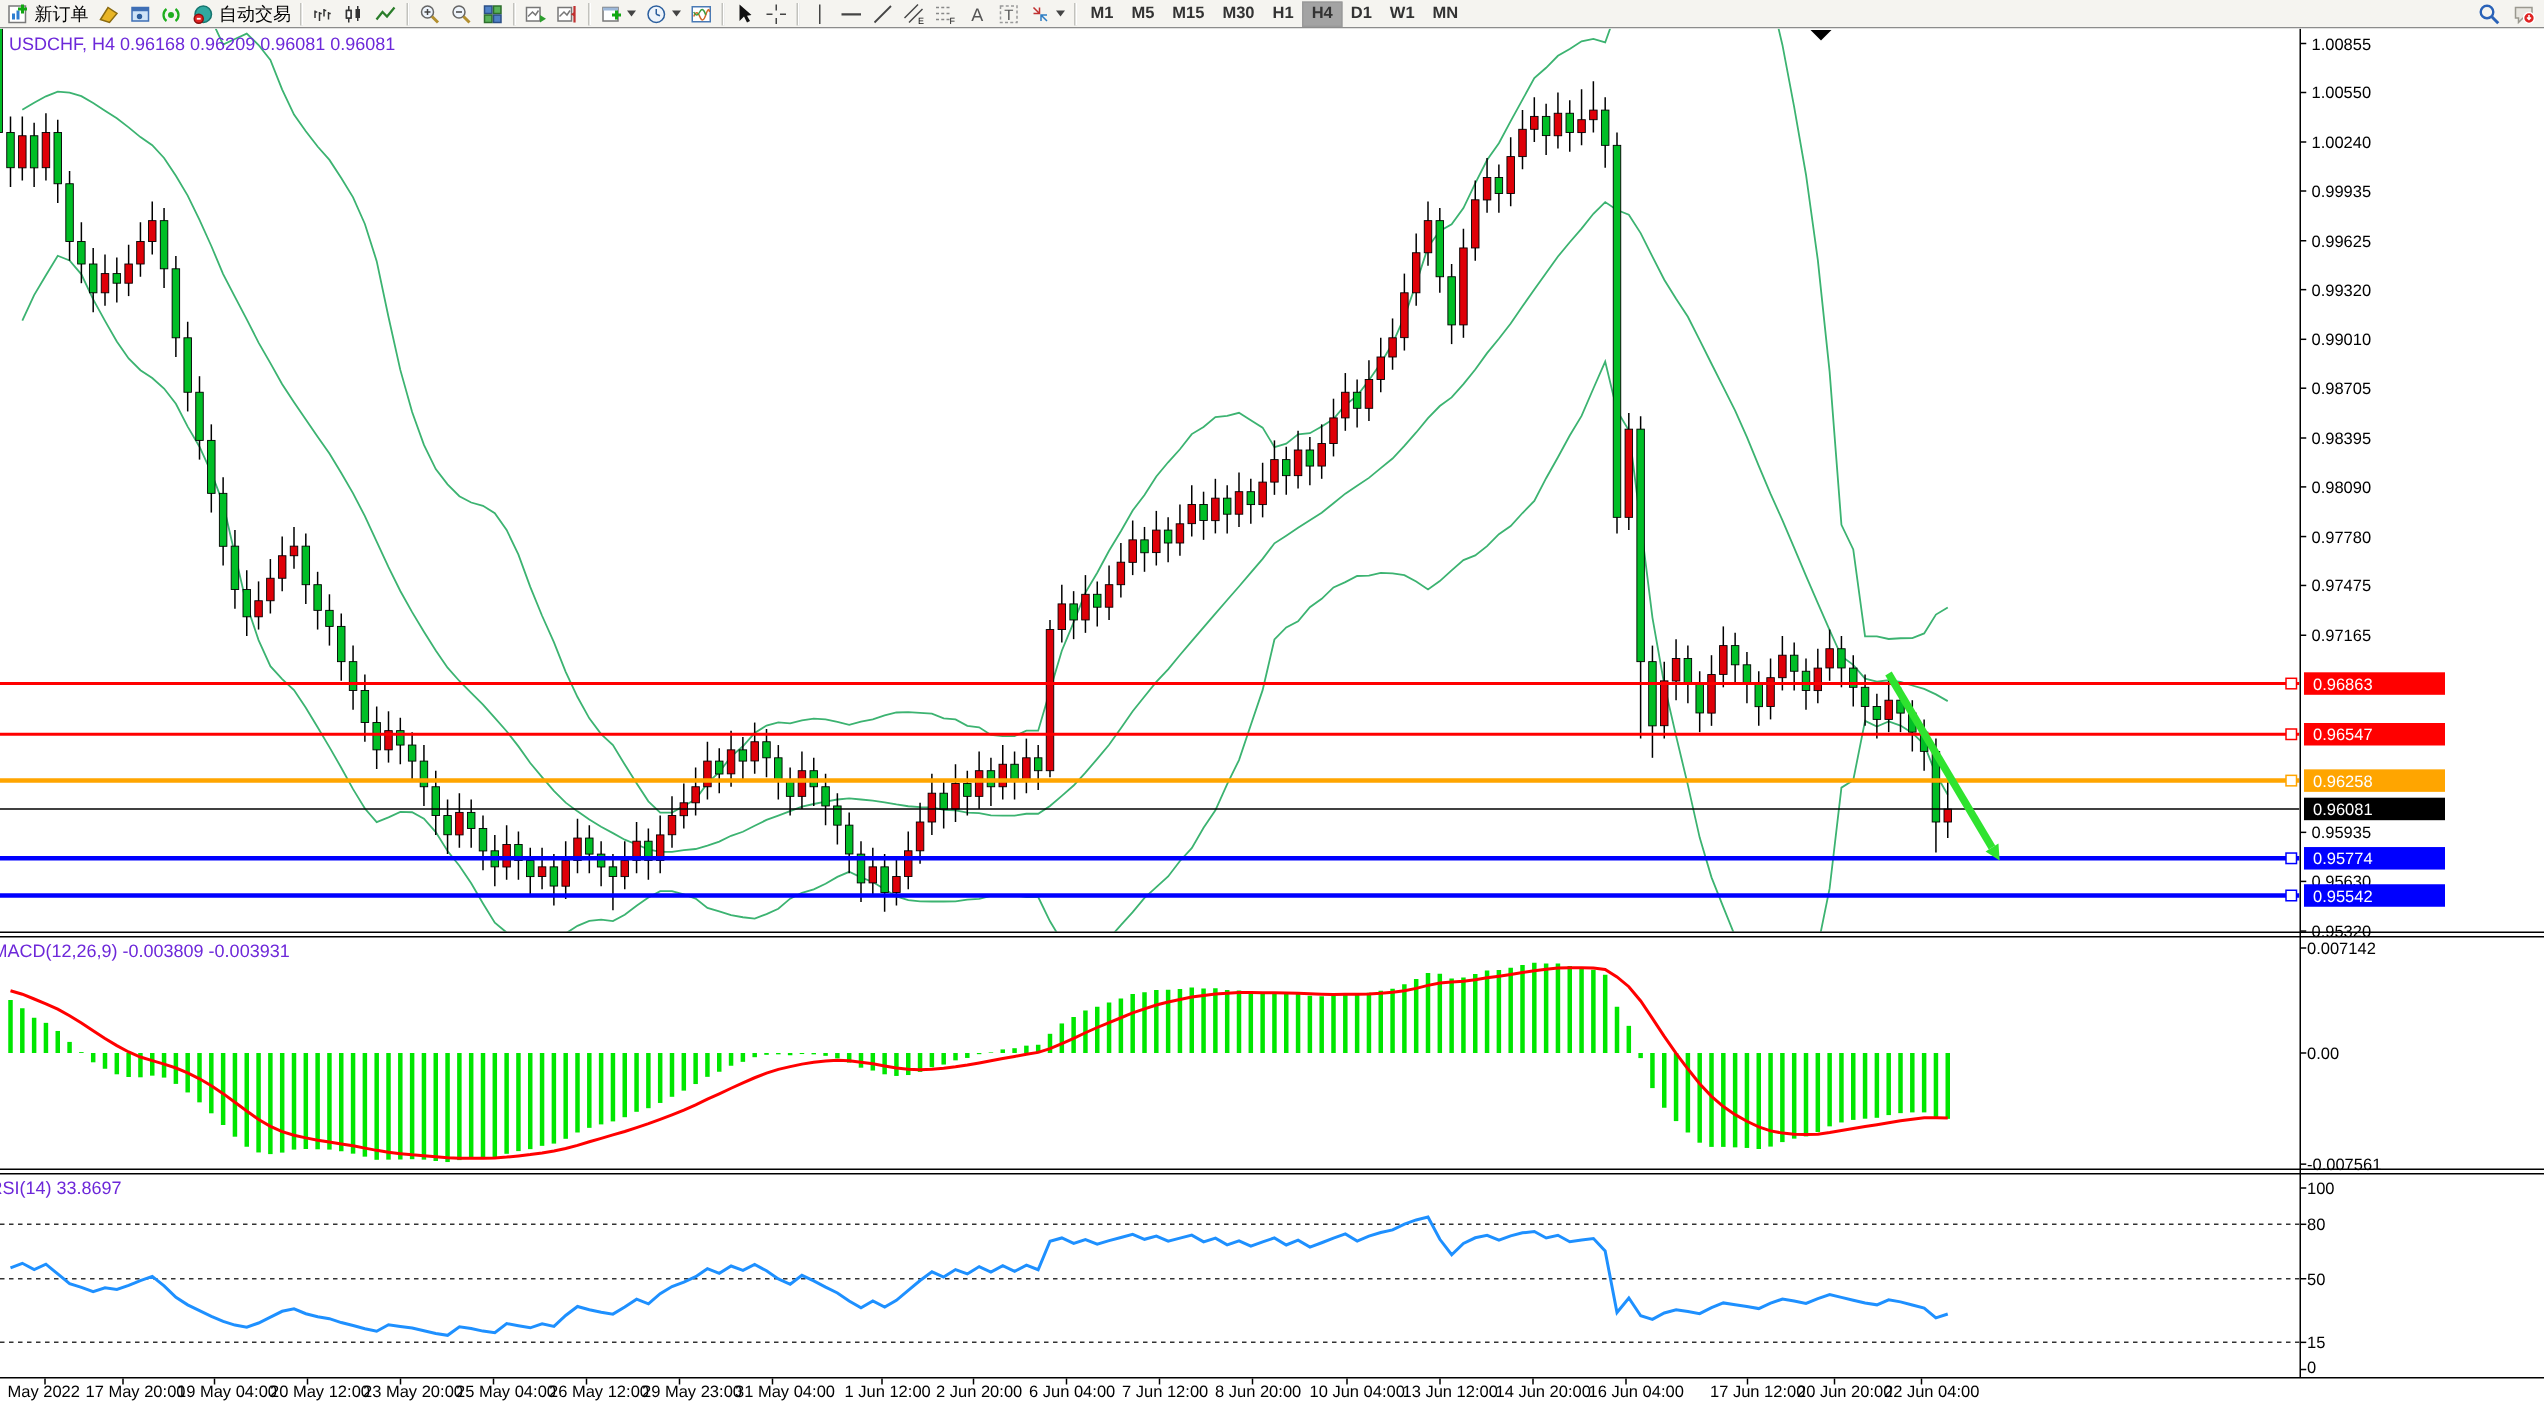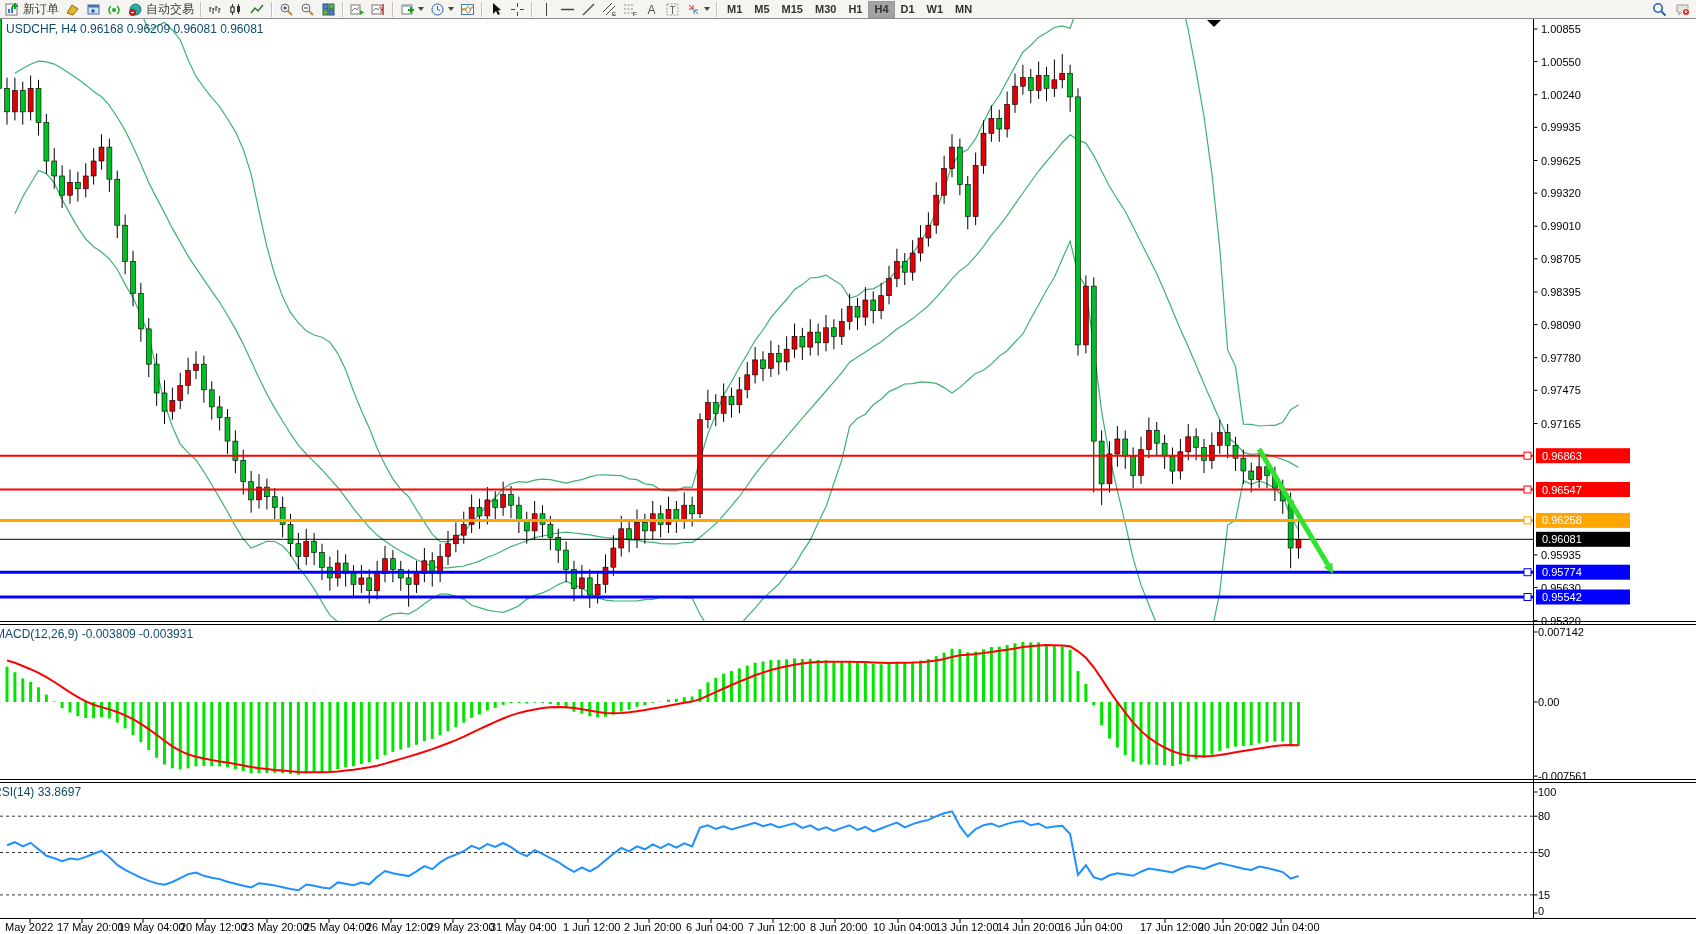--- a/index.html
+++ b/index.html
@@ -4,30 +4,30 @@
 <style>
   html,body{margin:0;padding:0;background:#d4d0c8;}
   .stage{position:relative;width:1696px;height:934px;background:#fff;overflow:hidden;
          font-family:"Liberation Sans",sans-serif;-webkit-font-smoothing:none;}
   
   .toolbar{position:absolute;left:0;top:0;width:1696px;height:19px;background:#f5f4f0;
            border-bottom:1px solid #8c8c8c;display:flex;align-items:center;padding-left:2px;box-sizing:border-box;}
   .tbtn{height:17px;min-width:20px;display:flex;align-items:center;justify-content:center;
         padding:0 2px;border:1px solid transparent;box-sizing:border-box;cursor:default;}
   .tbtn.active{background:#a3a3a3;border:1px solid #9a9a9a;}
-  .tbtn .lbl{font-size:12px;color:#404040;margin-left:3px;white-space:nowrap;}
+  .tbtn .lbl{font-size:12px;color:#000000;margin-left:3px;white-space:nowrap;}
   .tbtn .caret{width:0;height:0;border-left:3px solid transparent;border-right:3px solid transparent;
                border-top:4px solid #444;margin-left:3px;}
   .tsep{width:1px;height:15px;background:#c2c2bd;border-right:1px solid #fff;margin:0 3px;flex:0 0 auto;}
   .tf{font-size:11px;font-weight:bold;color:#333;padding:0 5px;}
   .toolbar-right{margin-left:auto;display:flex;align-items:center;margin-right:6px;gap:8px;}
   .icon{display:inline-flex;align-items:center;justify-content:center;}
   
   .chart-wrap{position:absolute;left:0;top:19px;width:1696px;height:915px;overflow:hidden;background:#fff;}
-  .pane-label{position:absolute;font-size:12px;color:#0c4a6e;white-space:nowrap;}
+  .pane-label{position:absolute;font-size:12px;color:#6d28d9;white-space:nowrap;}
   svg text{font-family:"Liberation Sans",sans-serif;}
 </style>
 </head>
 <body>
 
 <div class="stage">
 
   <div class="toolbar">
     <div id="toolbar-items" style="display:flex;align-items:center;">
         <div class="tbtn">

